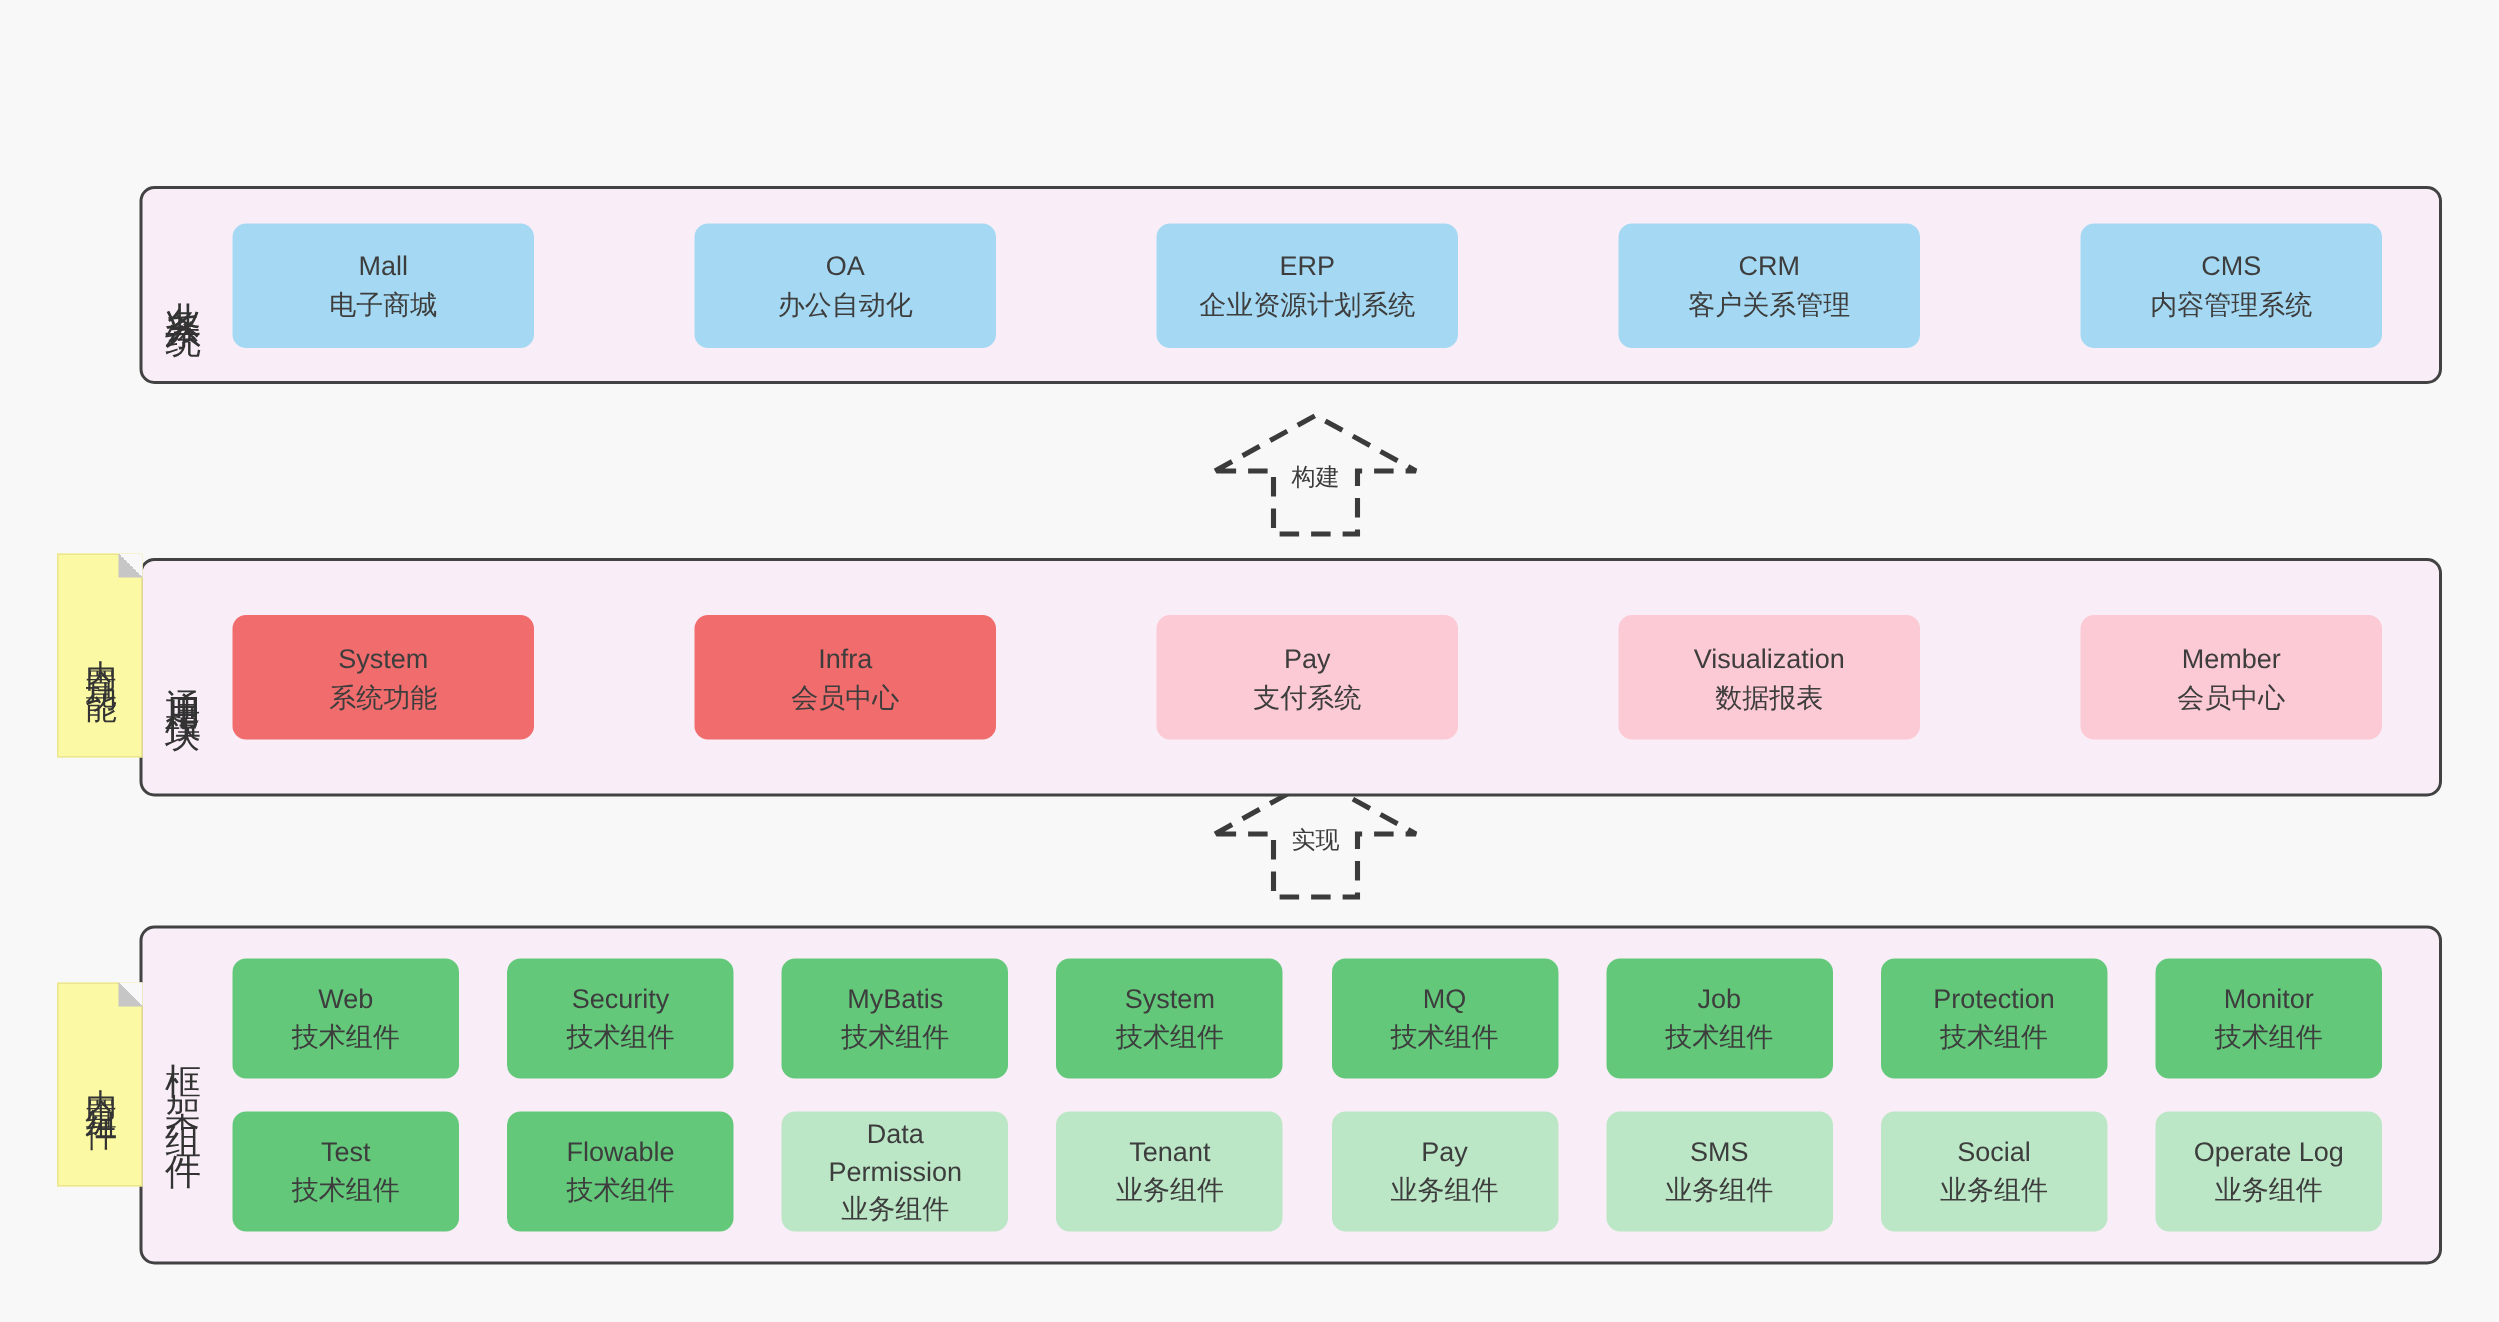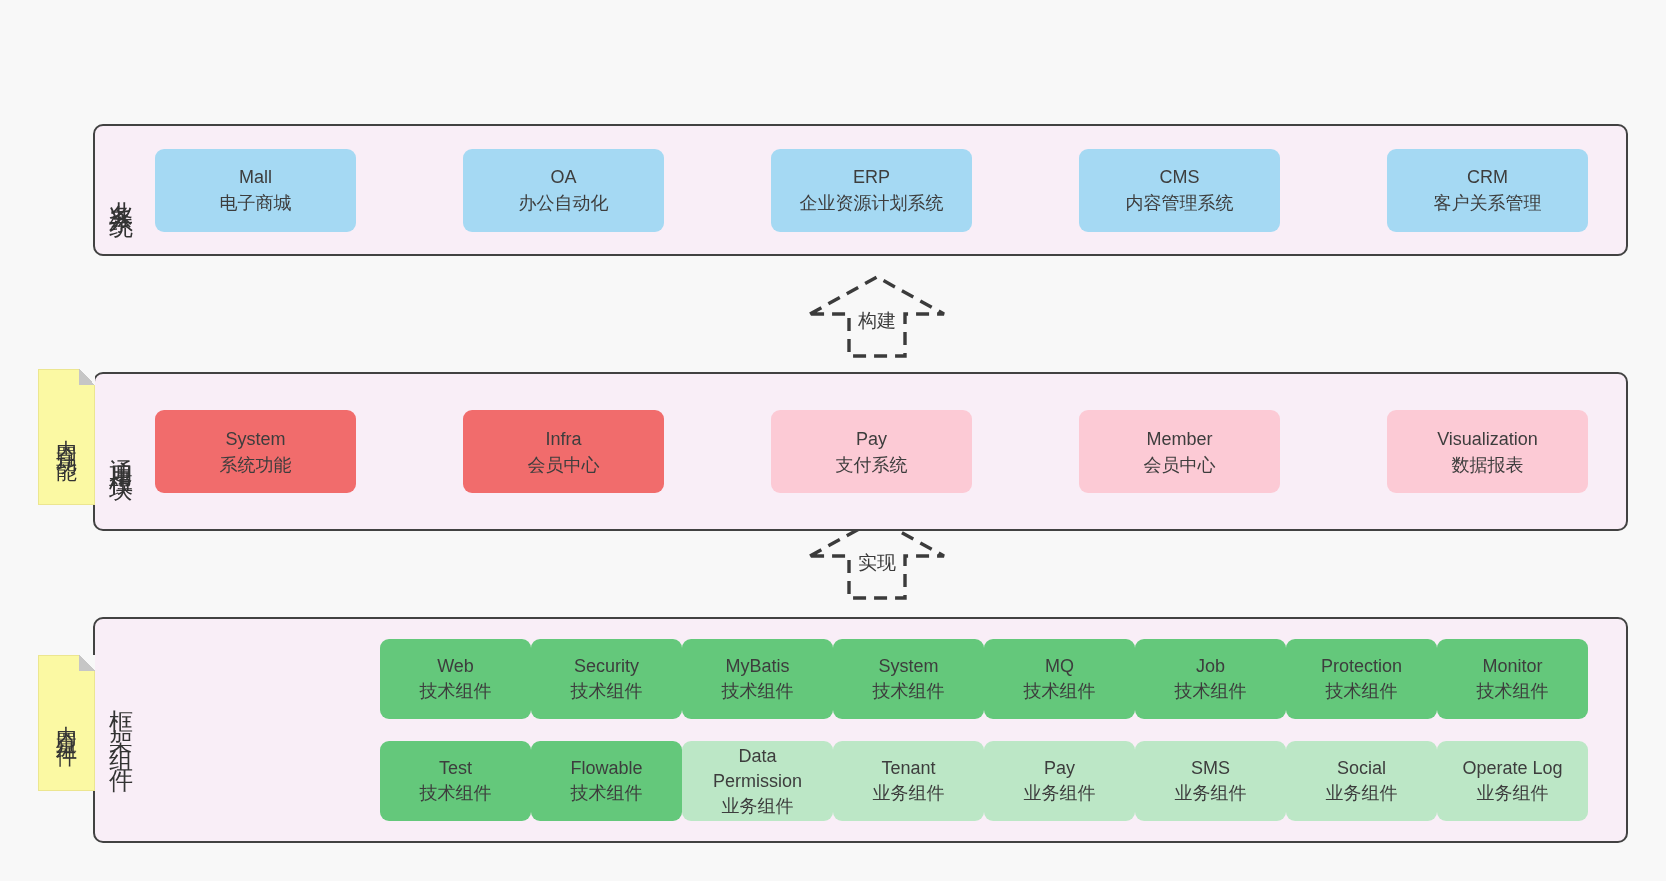--- a/index.html
+++ b/index.html
@@ -48,21 +48,20 @@
     margin-left: 14px;
     margin-right: 38px;
   }
   .rows-wrap {
     flex: 1;
     display: flex;
     flex-direction: column;
     gap: 22px;
     margin-left: 14px;
     margin-right: 38px;
-    align-items: flex-end;
   }
 
   .box {
     display: flex;
     flex-direction: column;
     align-items: center;
     justify-content: center;
     text-align: center;
     border-radius: 9px;
     font-size: 18px;
@@ -90,21 +89,21 @@
   .arrow-build     { left: 806px; top: 272px; }
   .arrow-implement { left: 806px; top: 514px; }
   .arrow svg { display: block; }
   .arrow-label {
     position: absolute;
     top: 36px;
     left: 50%;
     transform: translateX(-50%);
     background: #f8f8f8;
     padding: 0 3px;
-    font-size: 19px;
+    font-size: 16px;
     color: #3b3b3b;
     white-space: nowrap;
     text-align: center;
   }
 
   
   .note {
     position: absolute;
     left: 38px;
     width: 57px;
@@ -145,26 +144,26 @@
     </div>
     <div class="box wide blue">
       <span class="name">OA</span>
       <span class="desc">办公自动化</span>
     </div>
     <div class="box wide blue">
       <span class="name">ERP</span>
       <span class="desc">企业资源计划系统</span>
     </div>
     <div class="box wide blue">
+      <span class="name">CRM</span>
+      <span class="desc">客户关系管理</span>
+    </div>
+    <div class="box wide blue">
       <span class="name">CMS</span>
       <span class="desc">内容管理系统</span>
-    </div>
-    <div class="box wide blue">
-      <span class="name">CRM</span>
-      <span class="desc">客户关系管理</span>
     </div>
   </div>
 </div>
 
 <div class="arrow arrow-build">
   <svg width="142" height="88" viewBox="0 0 142 88">
     <path d="M4 42 L71 5 L138 42 L99 42 L99 84 L43 84 L43 42 Z" fill="none" stroke="#3b3b3b" stroke-width="3.4" stroke-dasharray="13 8"></path>
   </svg>
   <span class="arrow-label">构建</span>
 </div>
@@ -183,26 +182,26 @@
     </div>
     <div class="box wide red">
       <span class="name">Infra</span>
       <span class="desc">会员中心</span>
     </div>
     <div class="box wide pink">
       <span class="name">Pay</span>
       <span class="desc">支付系统</span>
     </div>
     <div class="box wide pink">
+      <span class="name">Visualization</span>
+      <span class="desc">数据报表</span>
+    </div>
+    <div class="box wide pink">
       <span class="name">Member</span>
       <span class="desc">会员中心</span>
-    </div>
-    <div class="box wide pink">
-      <span class="name">Visualization</span>
-      <span class="desc">数据报表</span>
     </div>
   </div>
 </div>
 
 <div class="arrow arrow-implement">
   <svg width="142" height="88" viewBox="0 0 142 88">
     <path d="M4 42 L71 5 L138 42 L99 42 L99 84 L43 84 L43 42 Z" fill="none" stroke="#3b3b3b" stroke-width="3.4" stroke-dasharray="13 8"></path>
   </svg>
   <span class="arrow-label">实现</span>
 </div>

